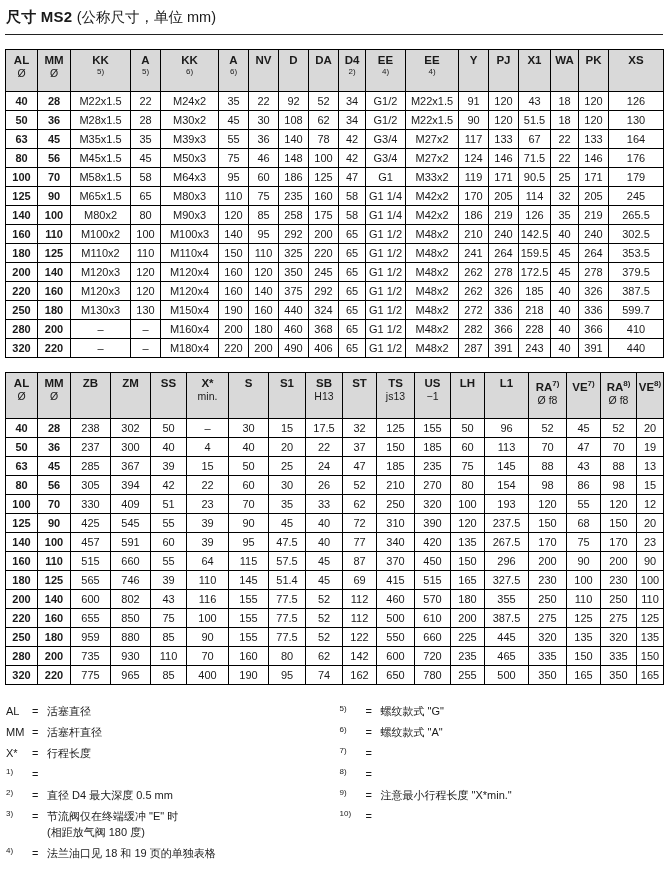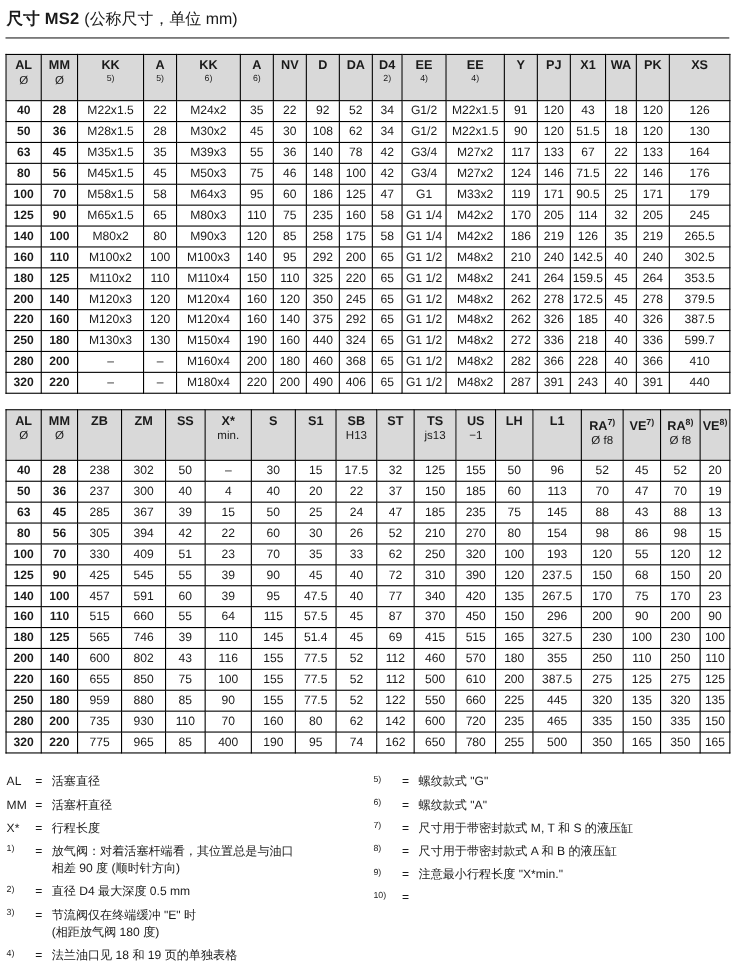--- a/index.html
+++ b/index.html
@@ -848,22 +848,20 @@
           <span class="fn-text">活塞杆直径</span>
         </div>
         <div class="fn-row">
           <span class="fn-label">X*</span>
           <span class="fn-eq">=</span>
           <span class="fn-text">行程长度</span>
         </div>
         <div class="fn-row">
           <span class="fn-label fn-sup">1)</span>
           <span class="fn-eq">=</span>
-          <span class="fn-text">放气阀：对着活塞杆端看，其位置总是与油口
-相差 90 度 (顺时针方向)</span>
         </div>
         <div class="fn-row">
           <span class="fn-label fn-sup">2)</span>
           <span class="fn-eq">=</span>
           <span class="fn-text">直径 D4 最大深度 0.5 mm</span>
         </div>
         <div class="fn-row">
           <span class="fn-label fn-sup">3)</span>
           <span class="fn-eq">=</span>
           <span class="fn-text">节流阀仅在终端缓冲 "E" 时
@@ -882,26 +880,24 @@
           <span class="fn-text">螺纹款式 "G"</span>
         </div>
         <div class="fn-row">
           <span class="fn-label fn-sup">6)</span>
           <span class="fn-eq">=</span>
           <span class="fn-text">螺纹款式 "A"</span>
         </div>
         <div class="fn-row">
           <span class="fn-label fn-sup">7)</span>
           <span class="fn-eq">=</span>
-          <span class="fn-text">尺寸用于带密封款式 M, T 和 S 的液压缸</span>
         </div>
         <div class="fn-row">
           <span class="fn-label fn-sup">8)</span>
           <span class="fn-eq">=</span>
-          <span class="fn-text">尺寸用于带密封款式 A 和 B 的液压缸</span>
         </div>
         <div class="fn-row">
           <span class="fn-label fn-sup">9)</span>
           <span class="fn-eq">=</span>
           <span class="fn-text">注意最小行程长度 "X*min."</span>
         </div>
         <div class="fn-row">
           <span class="fn-label fn-sup">10)</span>
           <span class="fn-eq">=</span>
         </div>

